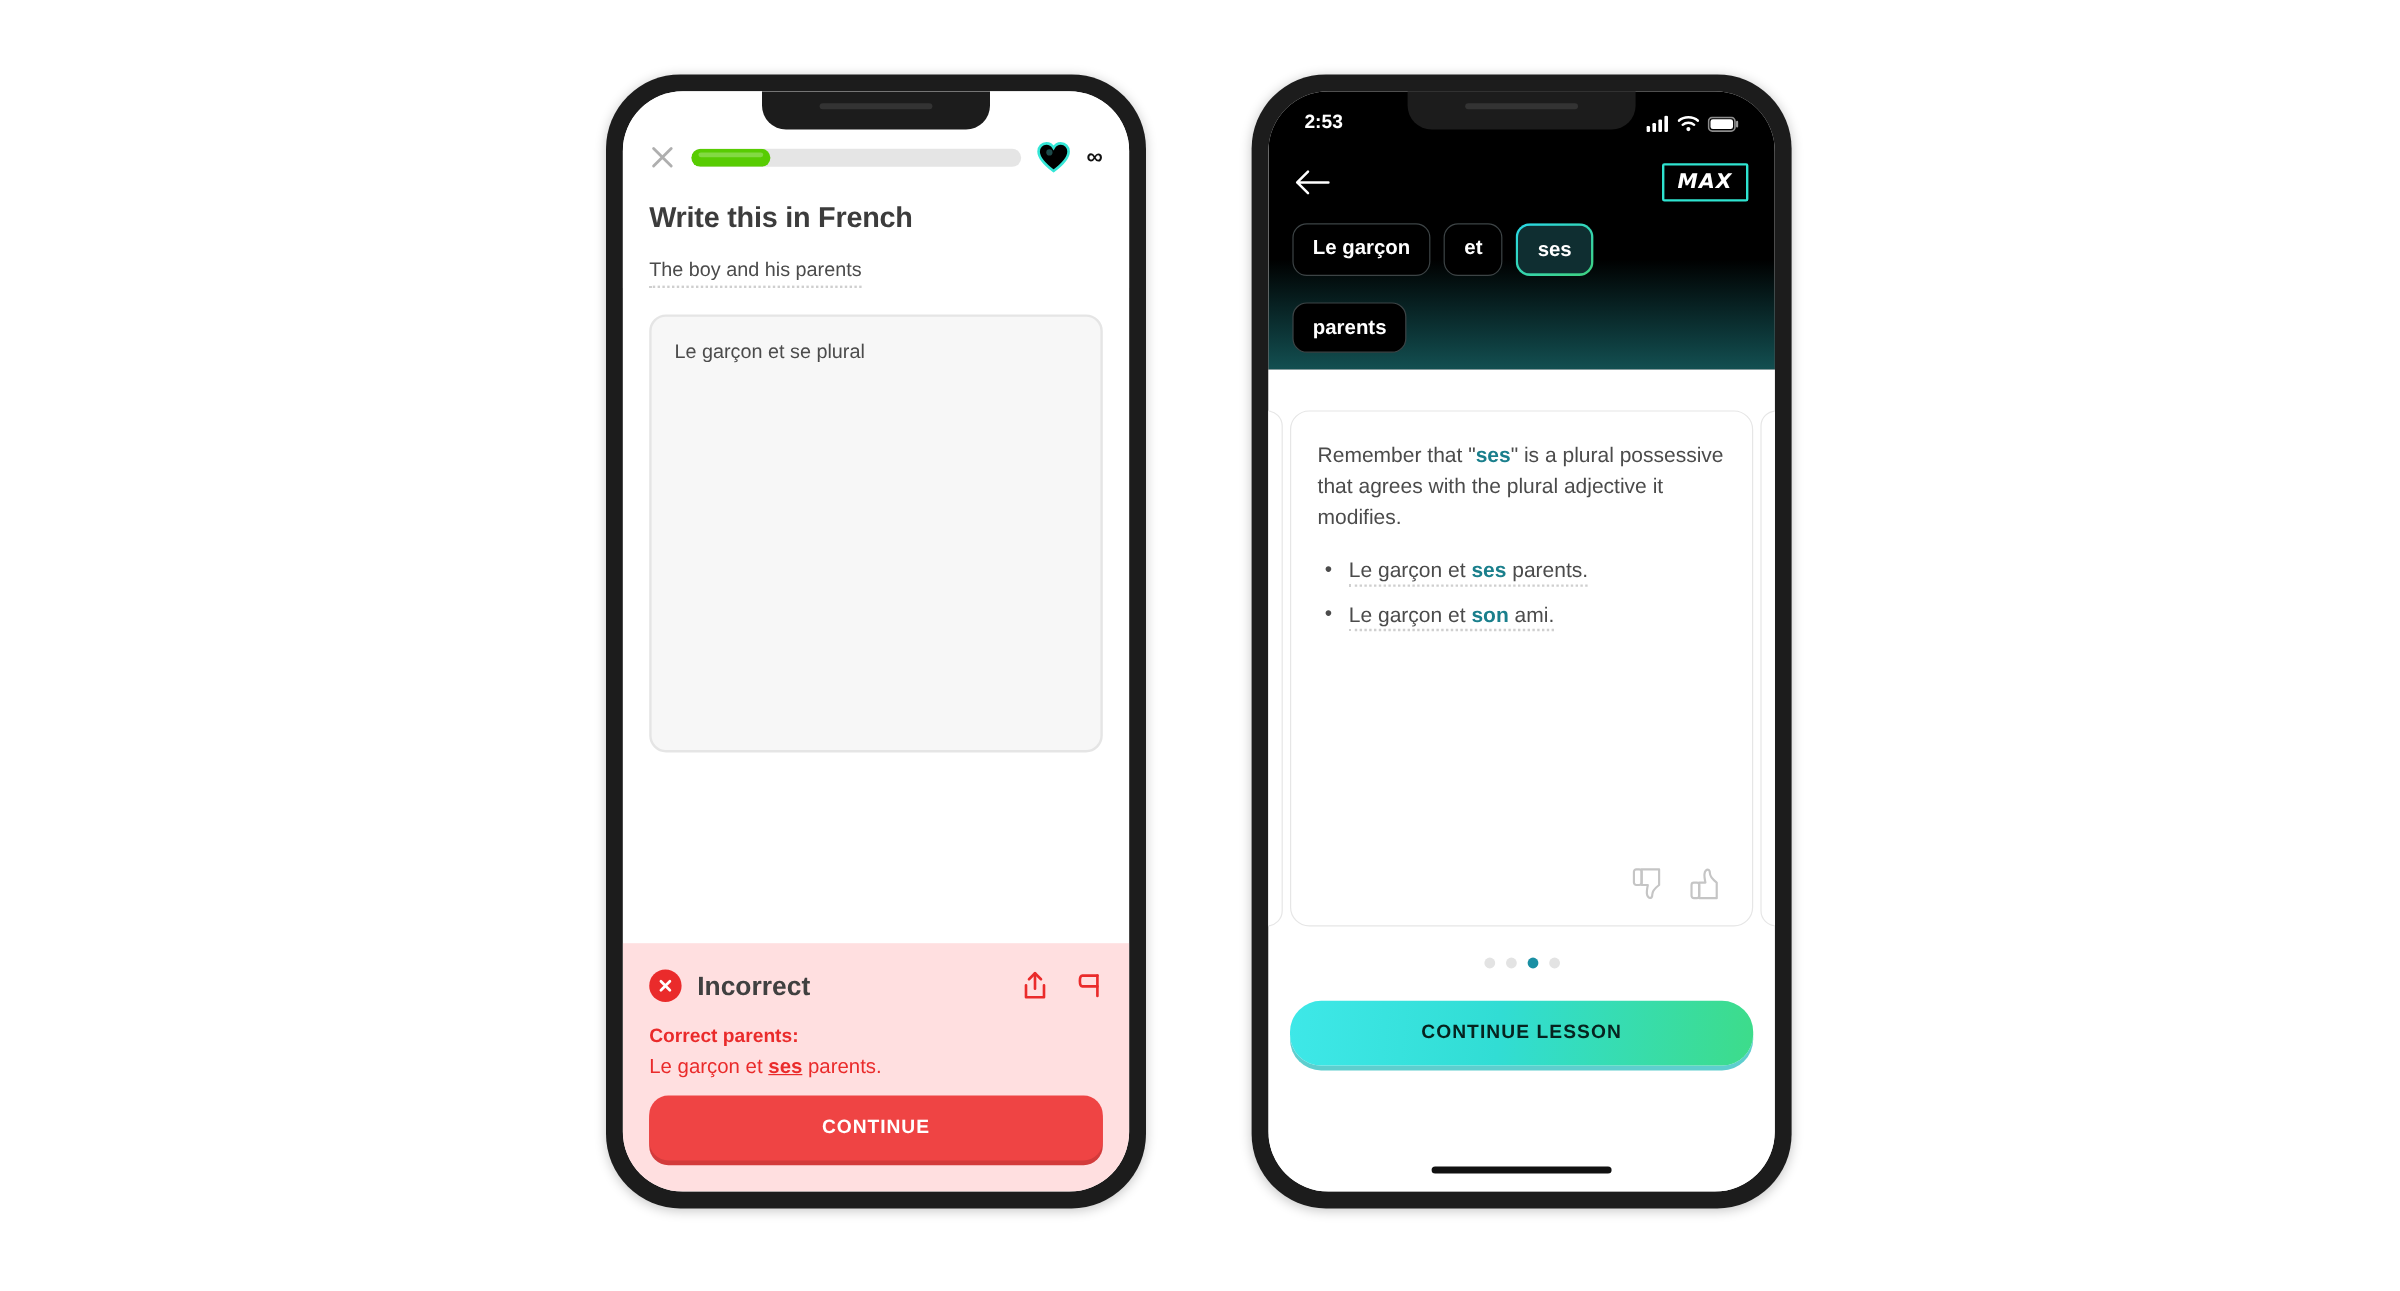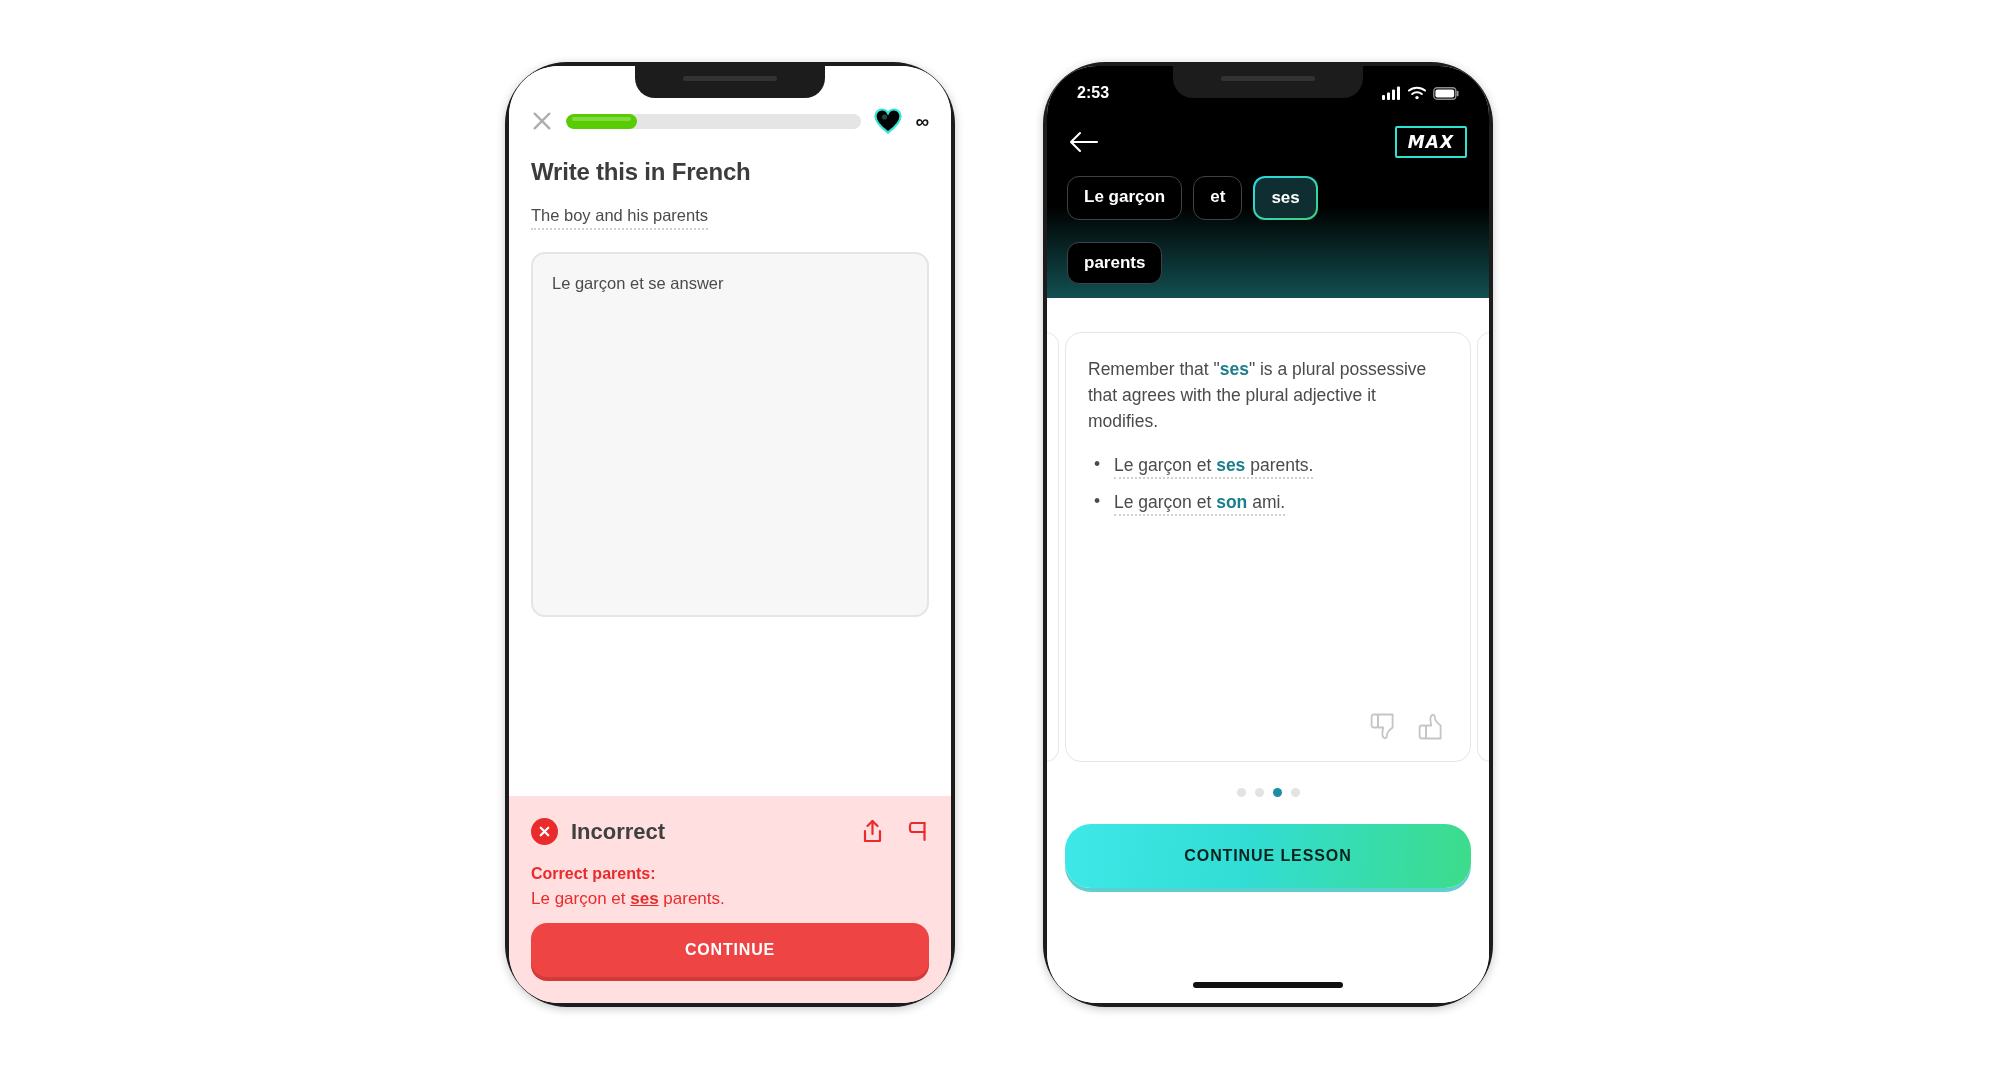--- a/index.html
+++ b/index.html
@@ -10,21 +10,21 @@
     overflow:hidden;
     position:relative;
   }
 
   
   .phone {
     position:absolute;
     width:450px; height:945px;
     background:#1c1c1c;
     border-radius:62px;
-    padding:4px;
+    padding:14px;
     box-shadow:0 2px 10px rgba(0,0,0,.22);
   }
   .phone-inner {
     position:relative;
     width:100%; height:100%;
     border-radius:50px;
     overflow:hidden;
     background:#fff;
   }
   .notch {
@@ -177,21 +177,21 @@
   .expl-list li::before {
     content:"•"; position:absolute; left:6px; top:-1px; color:#4b4b4b;
   }
   .expl-list .u { border-bottom:2px dotted #cfcfcf; padding-bottom:2px; }
   .expl-list b { color:#1a7f8c; font-weight:bold; }
   .thumbs { position:absolute; right:22px; bottom:20px; display:flex; gap:18px; }
   .dots { position:absolute; left:0;right:0; top:490px; display:flex;justify-content:center;gap:9px; z-index:4; }
   .dot { width:9px;height:9px;border-radius:50%;background:#e3e3e3; }
   .dot.on { background:#1a8fa3; }
   .btn-lesson {
-    position:absolute; left:18px; right:18px; top:526px; height:64px;
+    position:absolute; left:18px; right:18px; top:526px; height:54px;
     border-radius:26px;
     background:linear-gradient(95deg,#3ee8e8 0%,#31ddd4 45%,#3ddc8a 100%);
     box-shadow:0 4px 0 rgba(40,190,190,.75);
     display:flex;align-items:center;justify-content:center;
     color:#06231f;font-size:16px;font-weight:bold;letter-spacing:.9px;
   }
   .home-ind {
     position:absolute; left:50%; transform:translateX(-50%); bottom:15px;
     width:150px;height:6px;border-radius:4px;background:#111;
   }
@@ -219,21 +219,21 @@
         </div>
         <div class="infinity">∞</div>
       </div>
 
       <div class="p1-title">Write this in French</div>
       <div style="display:block">
         <div class="p1-prompt">The boy and his parents</div>
       </div>
     </div>
 
-    <div class="answer-box" placeholder="Type in French">Le garçon et se answer</div>
+    <div class="answer-box" placeholder="Type in French">Le garçon et se plural</div>
 
     <div class="feedback">
       <div class="fb-head">
         <div class="x-circle">
           <svg viewBox="0 0 24 24" width="15" height="15">
             <path d="M6 6 L18 18 M18 6 L6 18" stroke="#fff" stroke-width="3.6" stroke-linecap="round" fill="none"></path>
           </svg>
         </div>
         <div class="fb-title">Incorrect</div>
         <div class="fb-icons">

